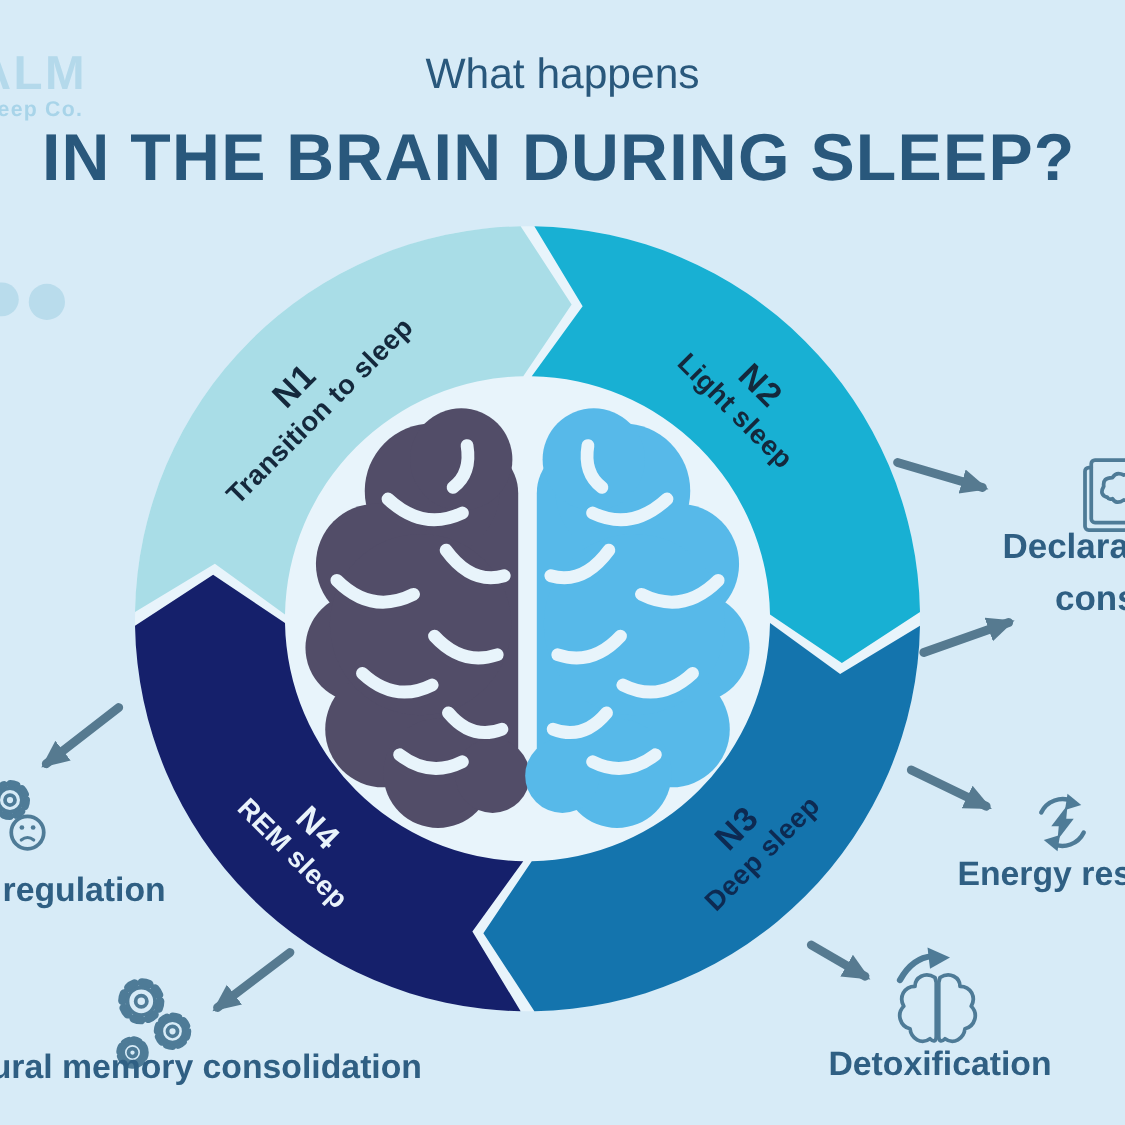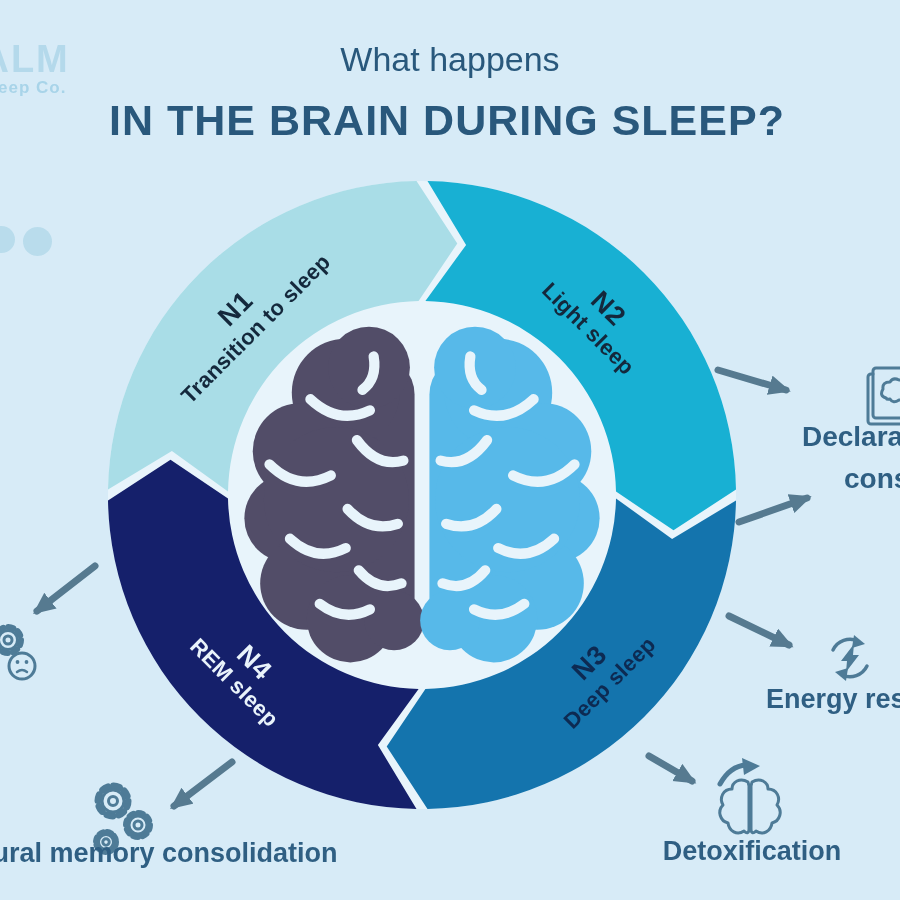--- a/index.html
+++ b/index.html
@@ -10,21 +10,21 @@
   .logo-name{left:-48px;top:38px;font-weight:bold;font-size:38px;letter-spacing:2px;}
   .logo-tag{left:-20px;top:78px;font-weight:bold;font-size:17px;letter-spacing:1px;}
   
   .dot{border-radius:50%;}
   .dot1{left:-12px;top:226px;width:27px;height:27px;}
   .dot2{left:23px;top:227px;width:29px;height:29px;}
   
   .title-sub{left:450px;top:40px;transform:translateX(-50%);font-weight:normal;
     font-size:34px;white-space:nowrap;}
   .title-main{left:447px;top:96px;transform:translateX(-50%);font-weight:bold;
-    font-size:43px;letter-spacing:1px;white-space:nowrap;}
+    font-size:53px;letter-spacing:1px;white-space:nowrap;}
   
   #scene{left:0;top:0;}
   
   .stage-label{text-align:center;white-space:nowrap;}
   .stage-id{font-weight:bold;font-size:27px;letter-spacing:1px;line-height:30px;}
   .stage-sub{font-weight:bold;font-size:22px;letter-spacing:.3px;line-height:27px;}
   .pos-n1{left:245px;top:318px;transform:translate(-50%,-50%) rotate(-45deg);}
   .pos-n2{left:599px;top:318px;transform:translate(-50%,-50%) rotate(45deg);}
   .pos-n3{left:599px;top:672px;transform:translate(-50%,-50%) rotate(-45deg);}
   .pos-n4{left:245px;top:672px;transform:translate(-50%,-50%) rotate(45deg);}
@@ -169,14 +169,15 @@
     <div class="stage-sub">REM sleep</div>
   </div>
 
   <div class="abs callout co-declarative" style="color: rgb(47, 95, 131);">
     <div>Declarative memory</div>
     <div>consolidation</div>
   </div>
   <div class="abs callout co-energy" style="color: rgb(47, 95, 131);">Energy restoration</div>
   <div class="abs callout co-detox" style="color: rgb(47, 95, 131);">Detoxification</div>
   <div class="abs callout co-neural" style="color: rgb(47, 95, 131);">Neural memory consolidation</div>
+  <div class="abs callout co-regulation" style="color: rgb(47, 95, 131);">regulation</div>
 
 </div>
 
 </body></html>

